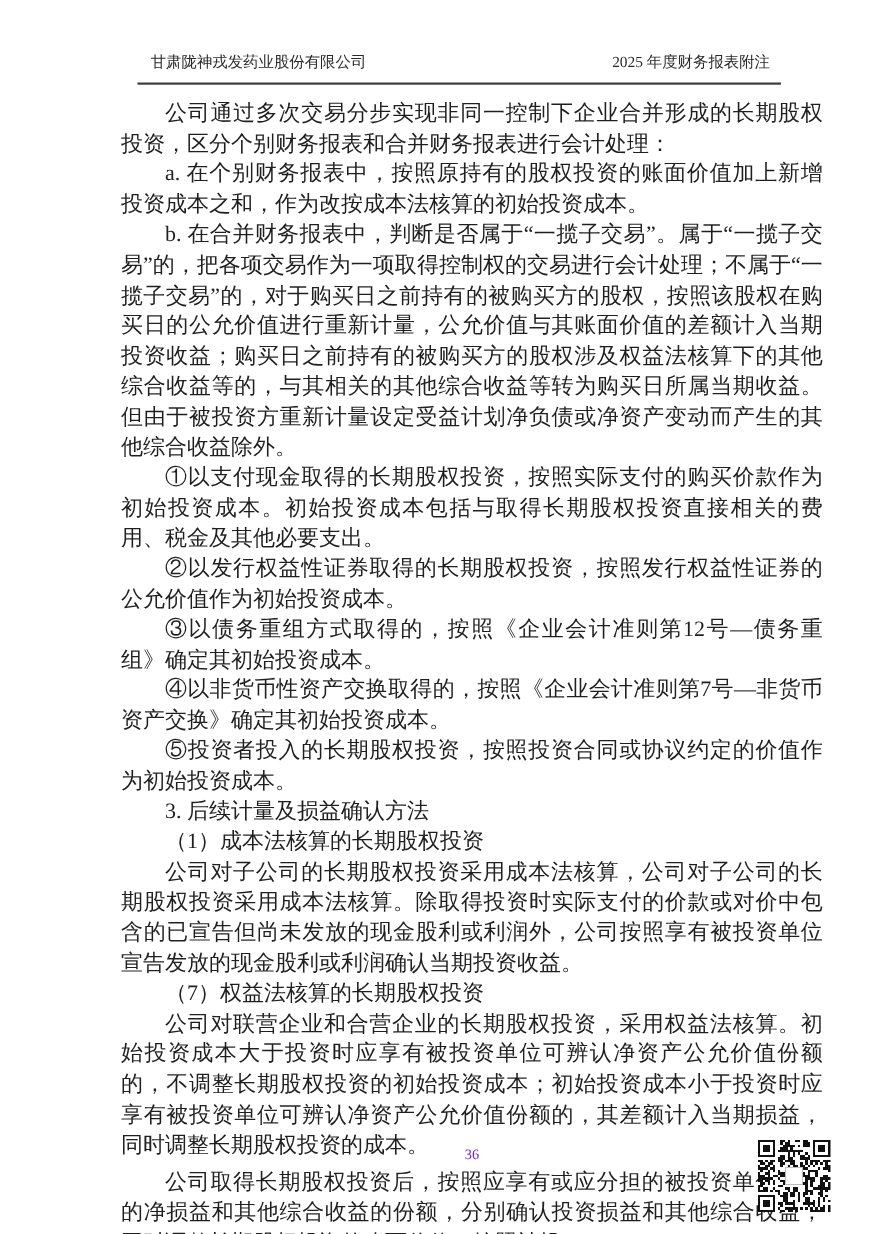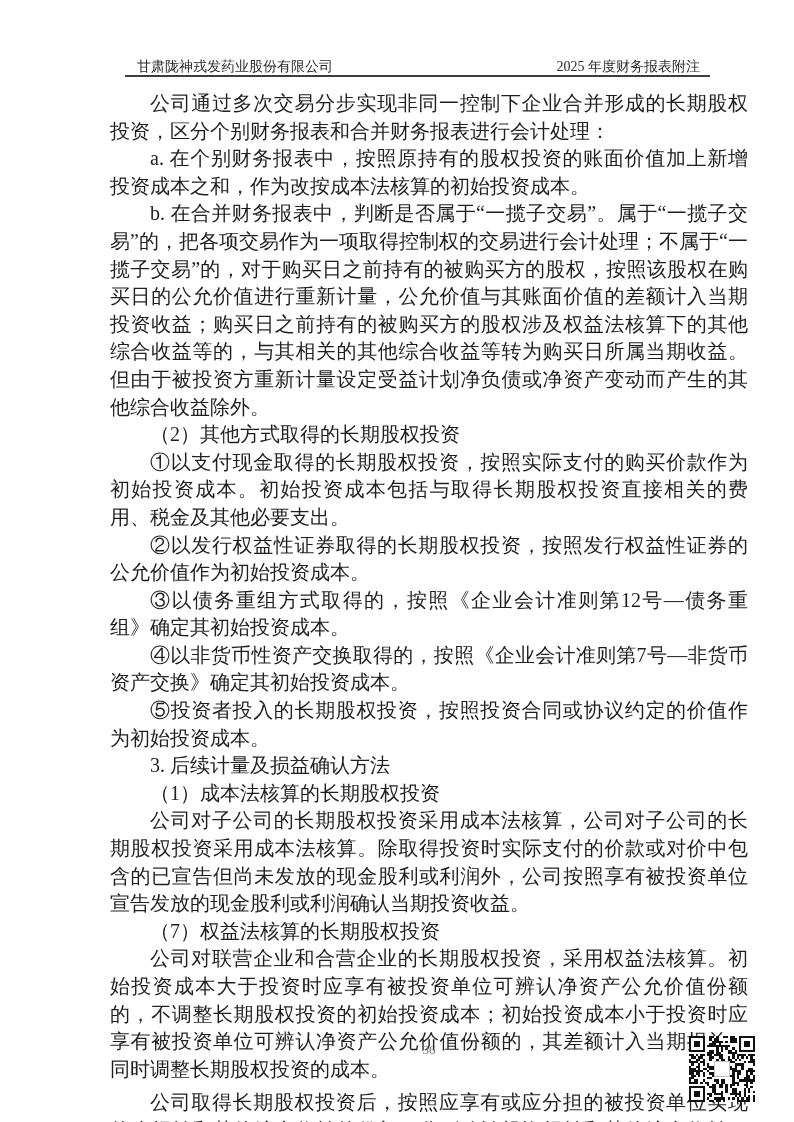--- a/index.html
+++ b/index.html
@@ -8,21 +8,21 @@
     width:794px;height:1122px;
     background:#ffffff;
     margin:0 auto;
     overflow:hidden;
     font-family:"Liberation Serif","DejaVu Serif",serif;
     color:#1f1f1f;
   }
   .header-row{
     position:absolute;
     left:137px;
-    top:58px;
+    top:48px;
     width:563px;
     display:flex;
     justify-content:space-between;
     align-items:flex-end;
     font-size:14px;
     color:#2a2a2a;
     white-space:nowrap;
   }
   .header-rule{
     position:absolute;
@@ -48,21 +48,21 @@
   .body-text p.gap-before{
     margin-top:6px;
   }
   .footer-pagenum{
     position:absolute;
     left:110px;
     top:1042px;
     width:638px;
     text-align:center;
     font-size:13px;
-    color:#737373;
+    color:#6d28d9;
   }
   .qr{
     position:absolute;
     left:689px;
     top:1036px;
     width:66px;
     height:66px;
   }
   .qr svg{display:block;width:66px;height:66px;}
 </style>
@@ -74,21 +74,20 @@
   <div class="header-row">
     <span>甘肃陇神戎发药业股份有限公司</span>
     <span>2025 年度财务报表附注</span>
   </div>
   <div class="header-rule"></div>
 
   <div class="body-text">
     <p>公司通过多次交易分步实现非同一控制下企业合并形成的长期股权投资，区分个别财务报表和合并财务报表进行会计处理：</p>
     <p>a. 在个别财务报表中，按照原持有的股权投资的账面价值加上新增投资成本之和，作为改按成本法核算的初始投资成本。</p>
     <p>b. 在合并财务报表中，判断是否属于“一揽子交易”。属于“一揽子交易”的，把各项交易作为一项取得控制权的交易进行会计处理；不属于“一揽子交易”的，对于购买日之前持有的被购买方的股权，按照该股权在购买日的公允价值进行重新计量，公允价值与其账面价值的差额计入当期投资收益；购买日之前持有的被购买方的股权涉及权益法核算下的其他综合收益等的，与其相关的其他综合收益等转为购买日所属当期收益。但由于被投资方重新计量设定受益计划净负债或净资产变动而产生的其他综合收益除外。</p>
-    <p>（2）其他方式取得的长期股权投资</p>
     <p>①以支付现金取得的长期股权投资，按照实际支付的购买价款作为初始投资成本。初始投资成本包括与取得长期股权投资直接相关的费用、税金及其他必要支出。</p>
     <p>②以发行权益性证券取得的长期股权投资，按照发行权益性证券的公允价值作为初始投资成本。</p>
     <p>③以债务重组方式取得的，按照《企业会计准则第12号—债务重组》确定其初始投资成本。</p>
     <p>④以非货币性资产交换取得的，按照《企业会计准则第7号—非货币资产交换》确定其初始投资成本。</p>
     <p>⑤投资者投入的长期股权投资，按照投资合同或协议约定的价值作为初始投资成本。</p>
     <p>3. 后续计量及损益确认方法</p>
     <p>（1）成本法核算的长期股权投资</p>
     <p>公司对子公司的长期股权投资采用成本法核算，公司对子公司的长期股权投资采用成本法核算。除取得投资时实际支付的价款或对价中包含的已宣告但尚未发放的现金股利或利润外，公司按照享有被投资单位宣告发放的现金股利或利润确认当期投资收益。</p>
     <p>（7）权益法核算的长期股权投资</p>
     <p>公司对联营企业和合营企业的长期股权投资，采用权益法核算。初始投资成本大于投资时应享有被投资单位可辨认净资产公允价值份额的，不调整长期股权投资的初始投资成本；初始投资成本小于投资时应享有被投资单位可辨认净资产公允价值份额的，其差额计入当期损益，同时调整长期股权投资的成本。</p>

